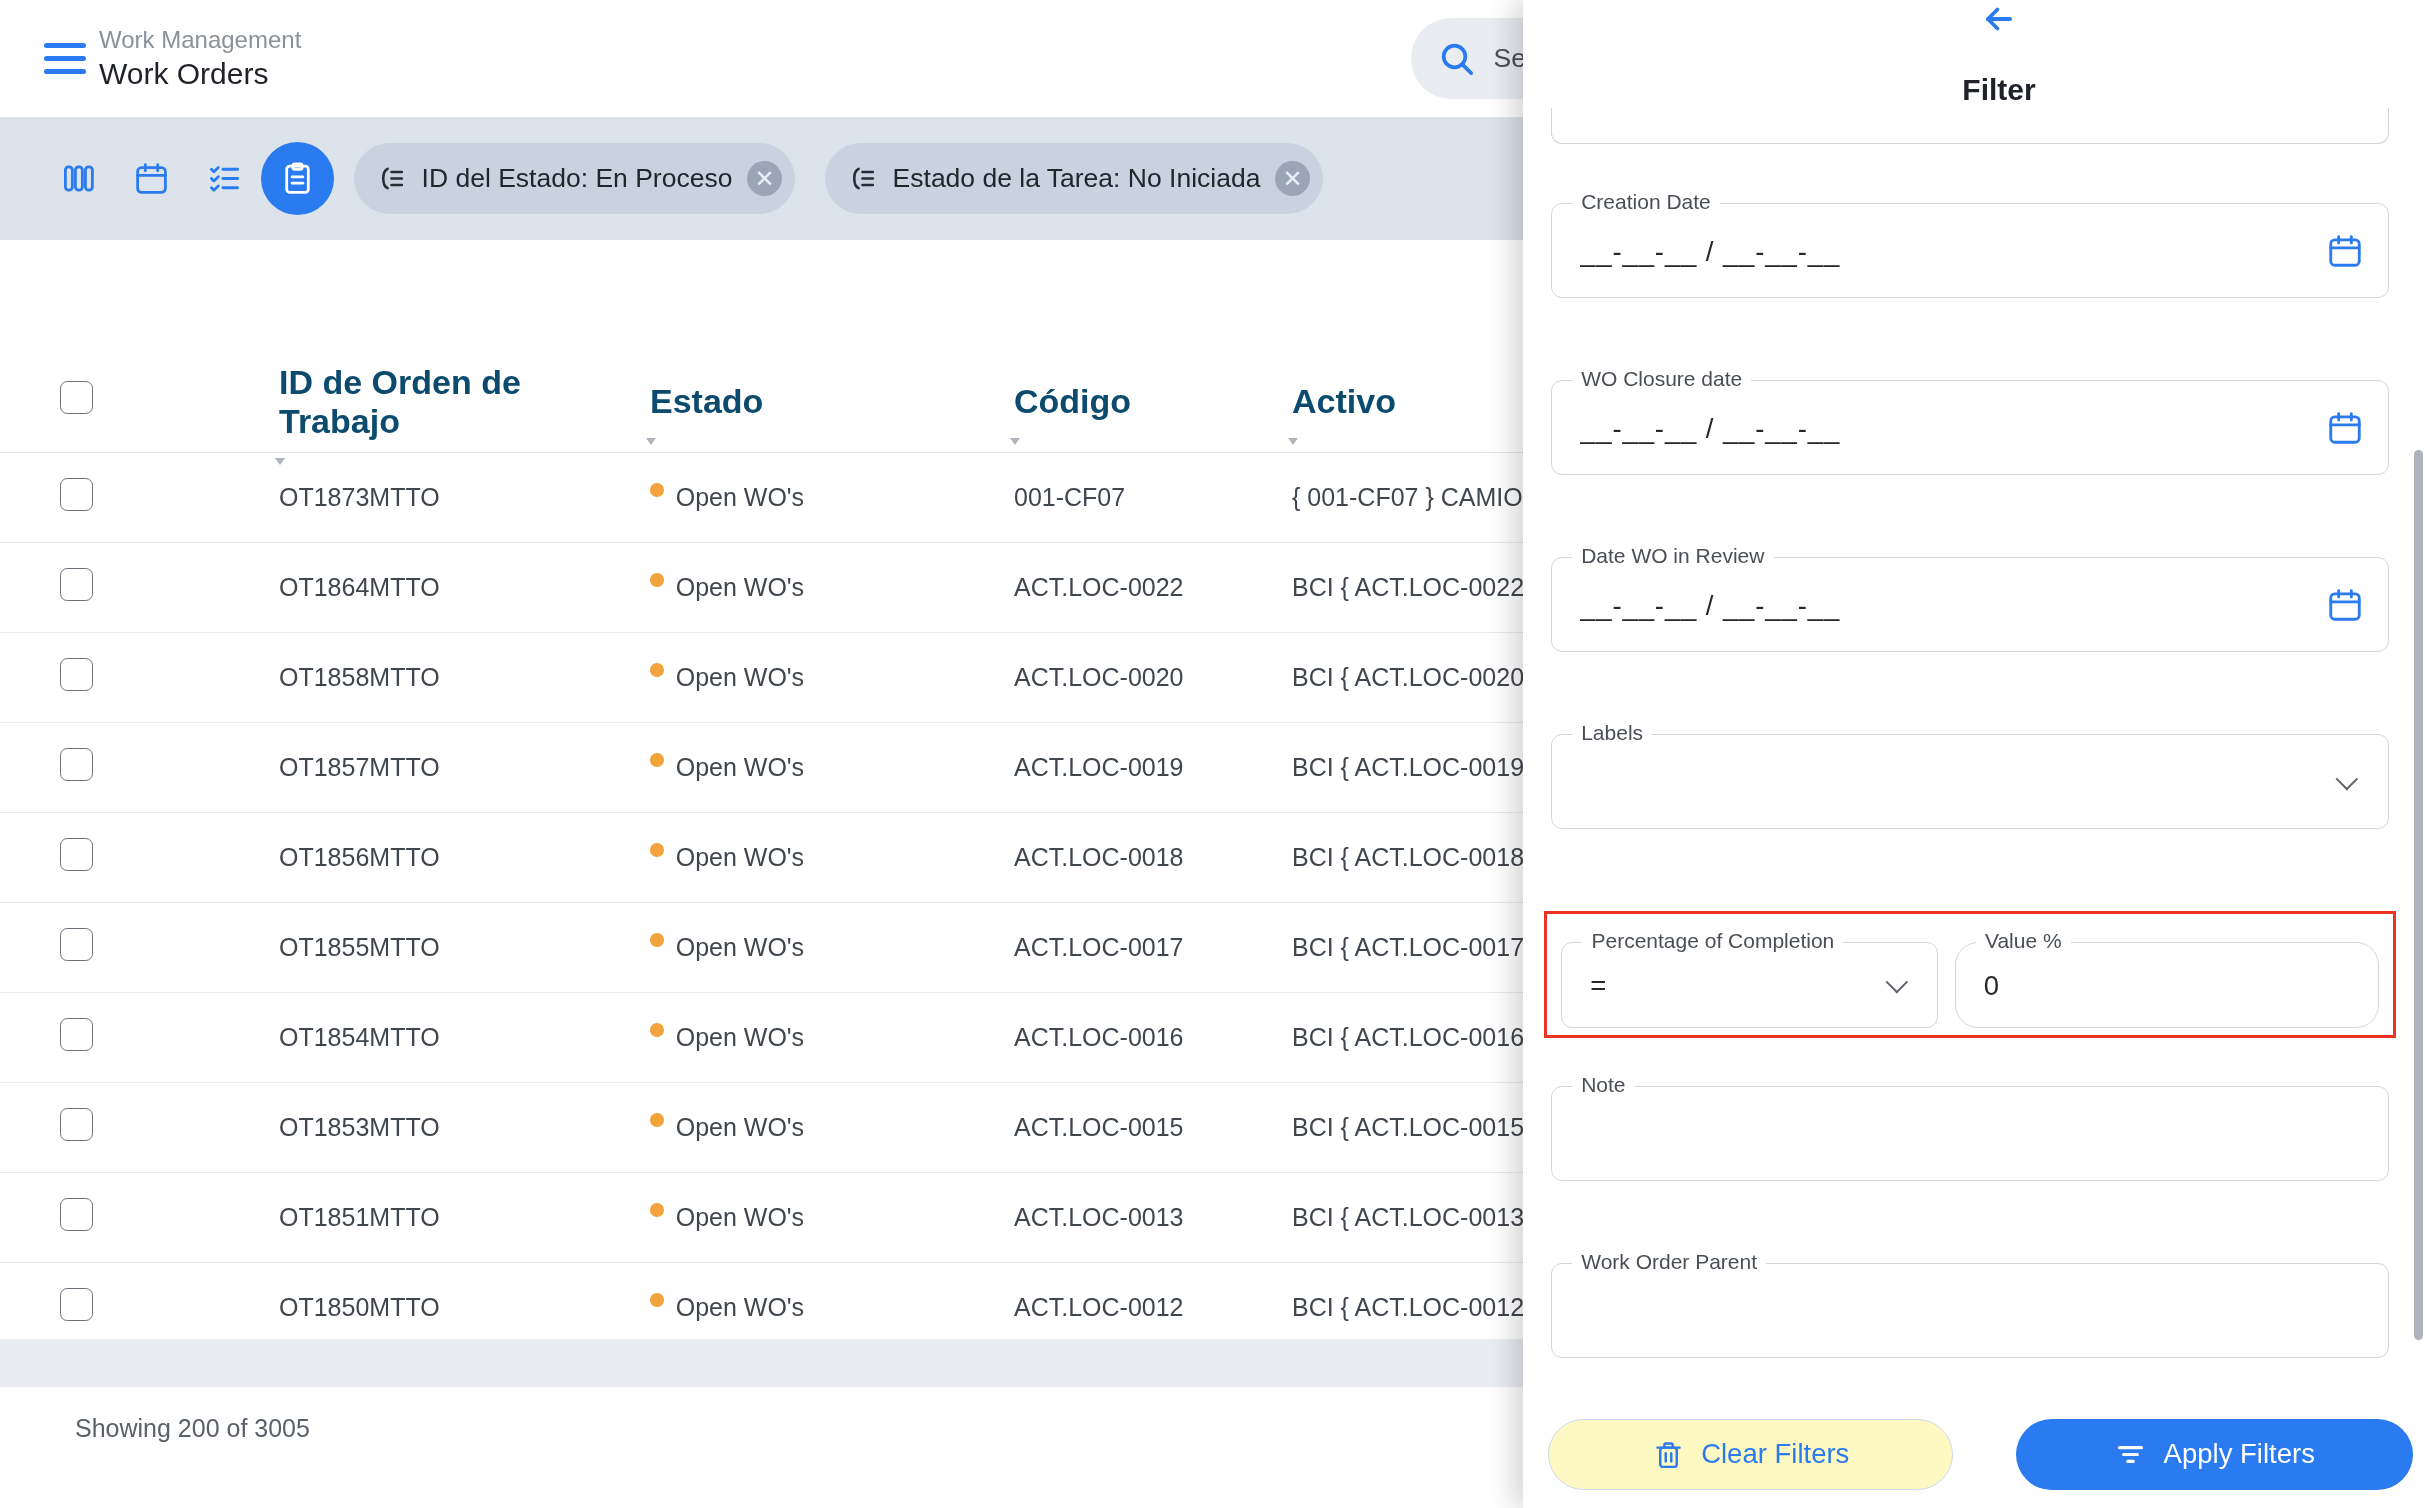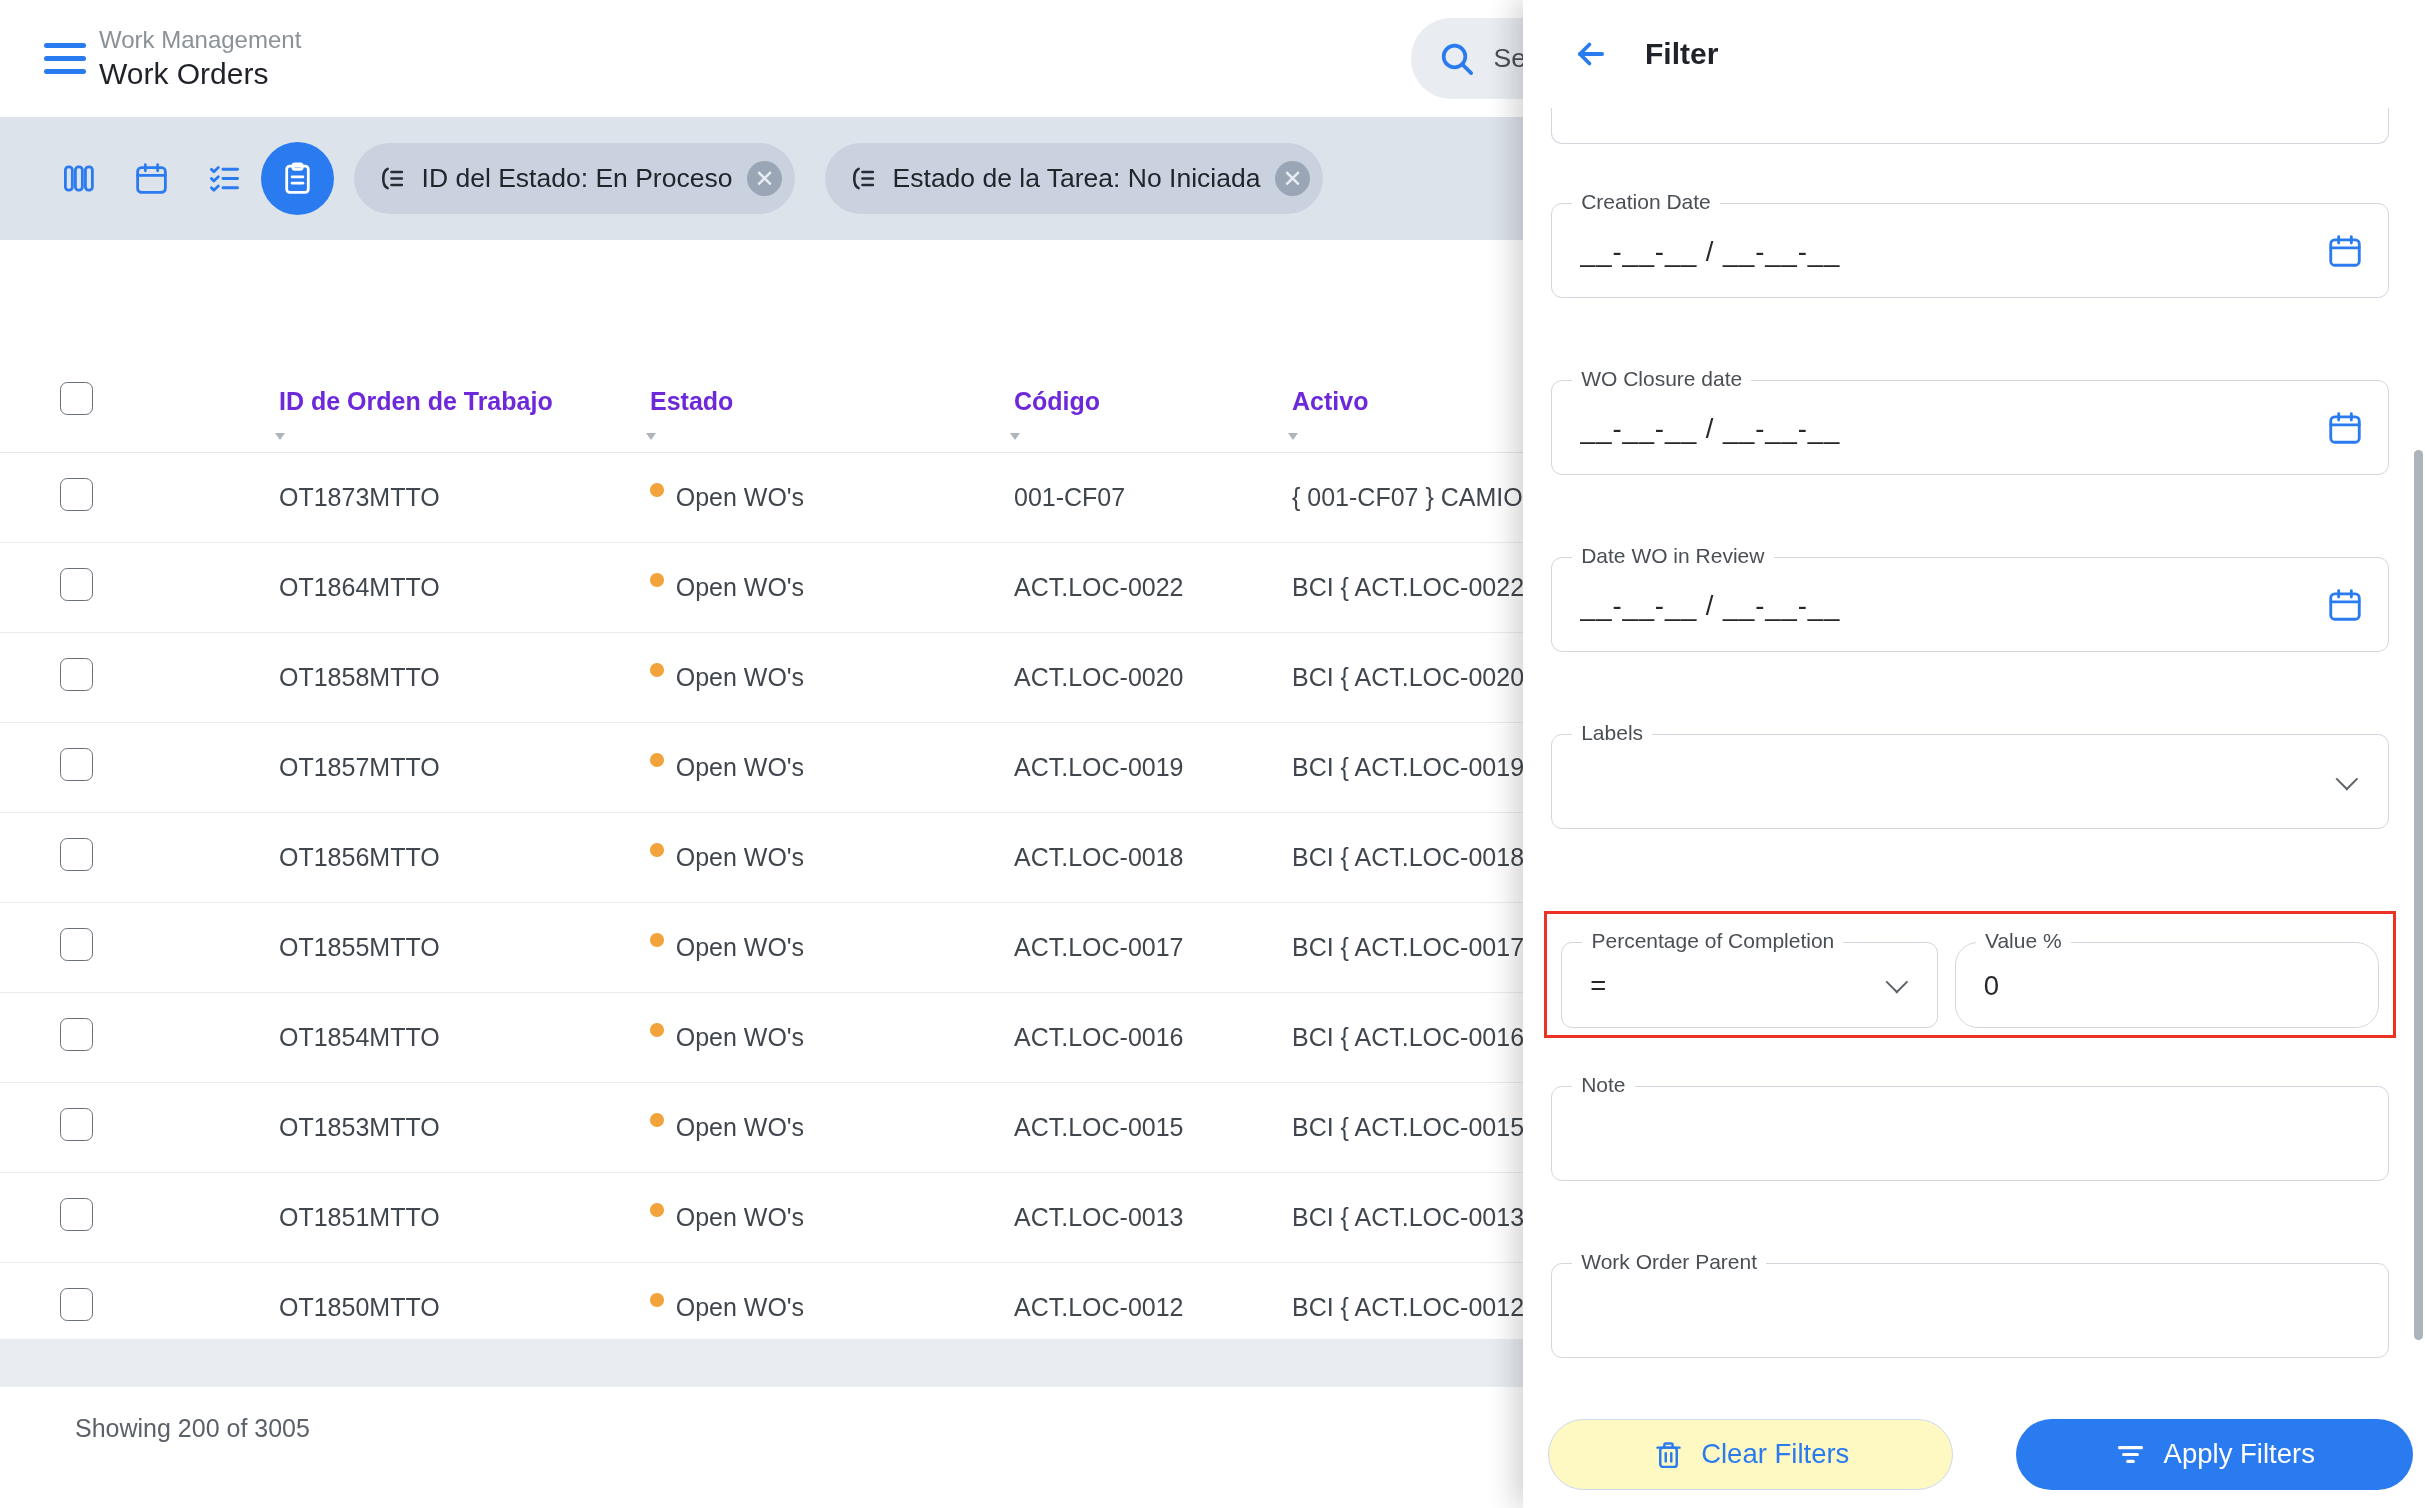--- a/index.html
+++ b/index.html
@@ -32,38 +32,38 @@
   .chip{height:71px;border-radius:36px;background:var(--chip-bg,#c9d2de);display:flex;
         align-items:center;padding:0 13px 0 22px;gap:14.6px;font-size:26.5px;color:#21262d;cursor:pointer;}
   .chip svg{color:#262c33;}
   .chip-x{width:35px;height:35px;border-radius:50%;background:#9aa6b6;color:#e9eef5;display:flex;
           align-items:center;justify-content:center;font-size:24px;line-height:1;cursor:pointer;}
 
   
   .table-wrap{position:absolute;top:240px;left:0;width:1523px;bottom:0;background:#fff;overflow:hidden;}
   .tgrid{display:grid;grid-template-columns:279px 371px 364px 278px 1fr;align-items:center;}
   .thead{height:101px;margin-top:111px;border-bottom:1.8px solid #e4e7ec;font-weight:700;
-         font-size:25px;color:#6d28d9;}
+         font-size:34px;color:#0c4a6e;}
   .hcell{position:relative;padding-right:9.2px;}
   .sortmark{position:absolute;left:-3.7px;bottom:-24px;width:0;height:0;
             border-left:5.5px solid transparent;border-right:5.5px solid transparent;
             border-top:7.3px solid #aeb5bd;}
   .trow{height:89px;border-bottom:0.9px solid #e9ebef;font-size:25px;color:#40464d;cursor:pointer;}
   .checkbox{display:inline-block;width:31px;height:31px;border:1.8px solid #697077;border-radius:7.3px;
             margin-left:60px;background:#fff;cursor:pointer;}
   .estado{display:flex;align-items:flex-start;gap:12px;}
   .dot{width:13.7px;height:13.7px;border-radius:50%;background:var(--status-open,#f2a33c);}
   .cell{white-space:nowrap;overflow:hidden;}
   .hscroll{position:absolute;left:0;top:1339px;width:1523px;height:48px;background:#e9ecf1;}
   .table-footer{position:absolute;left:75px;top:1414px;font-size:25px;color:#5b6169;}
 
   
   .filter-panel{position:absolute;top:0;left:1523px;width:903px;height:1508px;background:#fff;
                 box-shadow:-9.2px 0 27.5px rgba(0,0,0,0.18);z-index:5;}
-  .panel-header{height:108px;display:flex;align-items:center;padding-left:49px;gap:35px;}
+  .panel-header{height:108px;display:flex;align-items:center;padding-left:49px;gap:35px;flex-direction:column;}
   .back-btn{display:flex;align-items:center;color:var(--accent,#2a7af0);cursor:pointer;}
   .panel-title{font-size:30px;font-weight:700;color:#1f2228;}
   .panel-body{position:absolute;top:108px;bottom:108px;left:0;right:0;padding:0 37px 0 28px;
               overflow:hidden;}
   .field-partial{height:35px;border:1.8px solid #d3d7dd;border-top:none;
                  border-radius:0 0 11px 11px;margin-bottom:59px;}
   .ffield{position:relative;height:93px;border:1.8px solid #d3d7dd;border-radius:11px;
           margin-bottom:82px;background:#fff;}
   .ffield>label{position:absolute;top:-13.7px;left:20px;background:#fff;padding:0 9.2px;
                 font-size:21px;color:#4a4f55;white-space:nowrap;}

